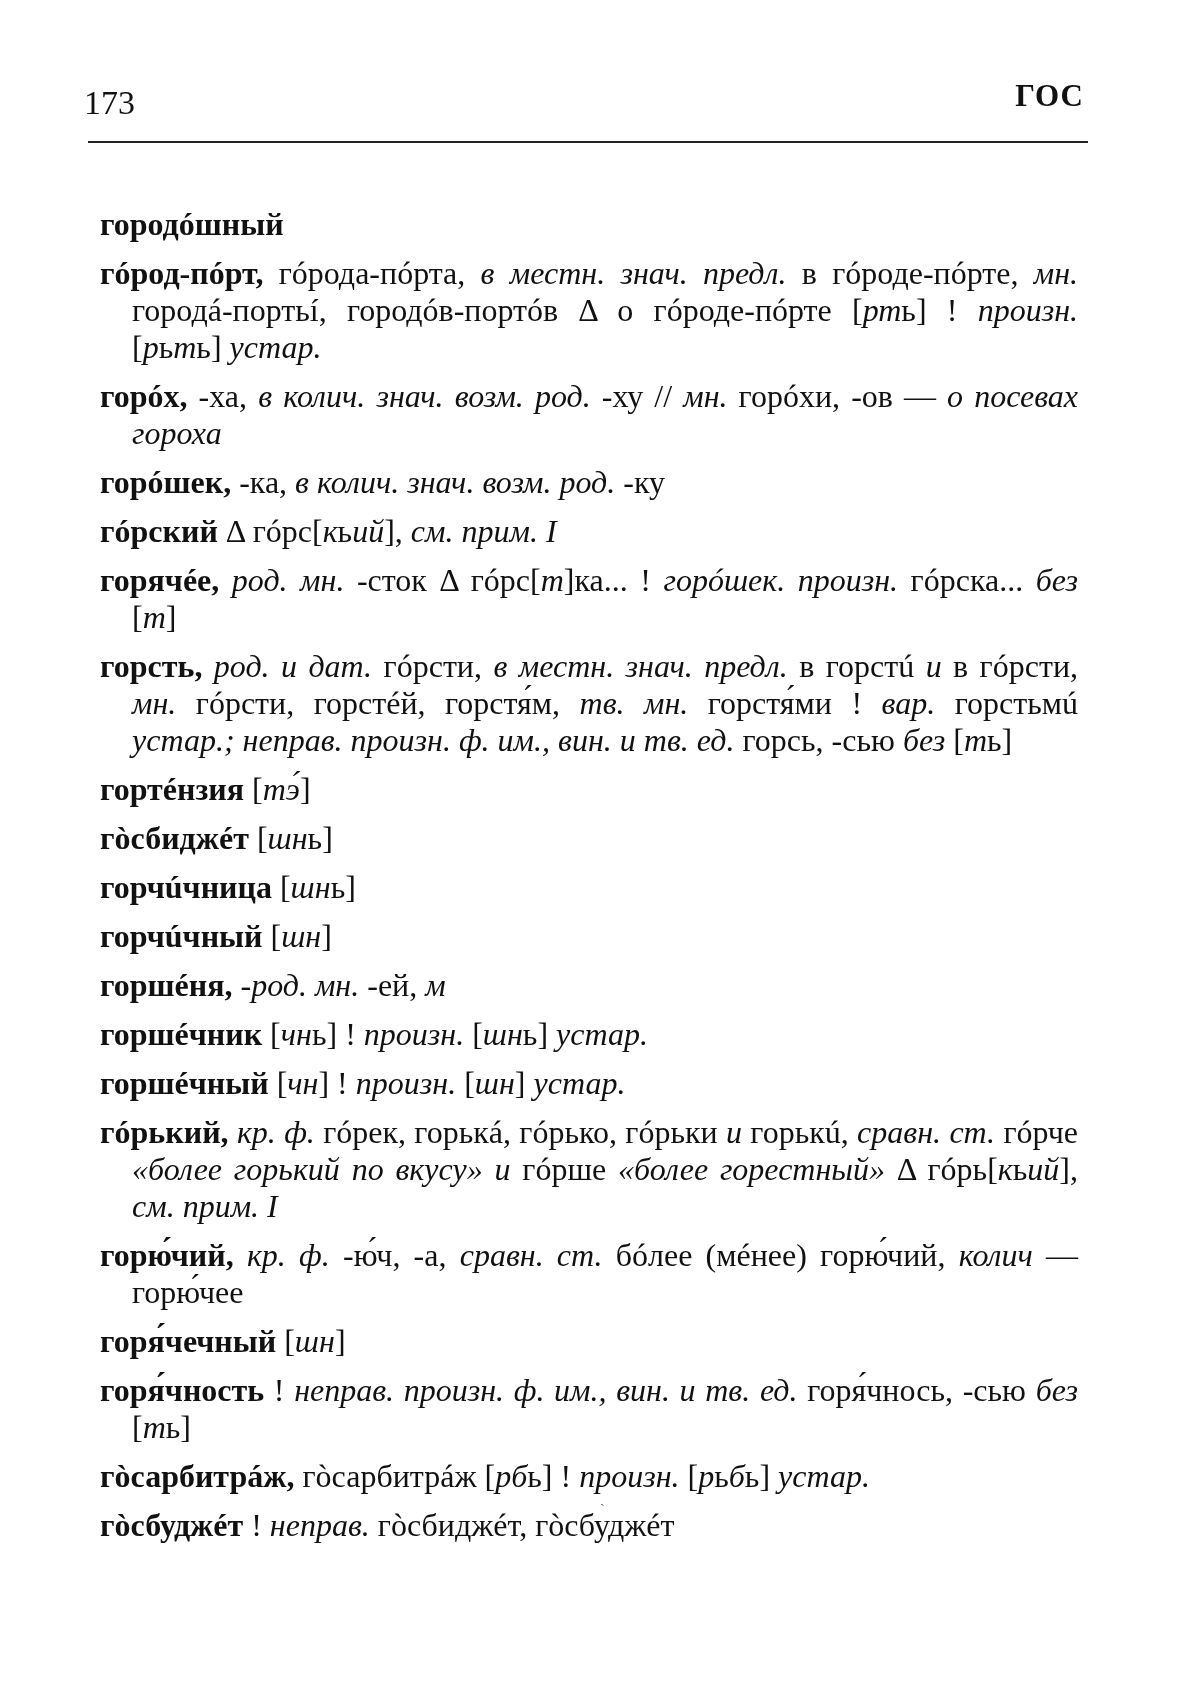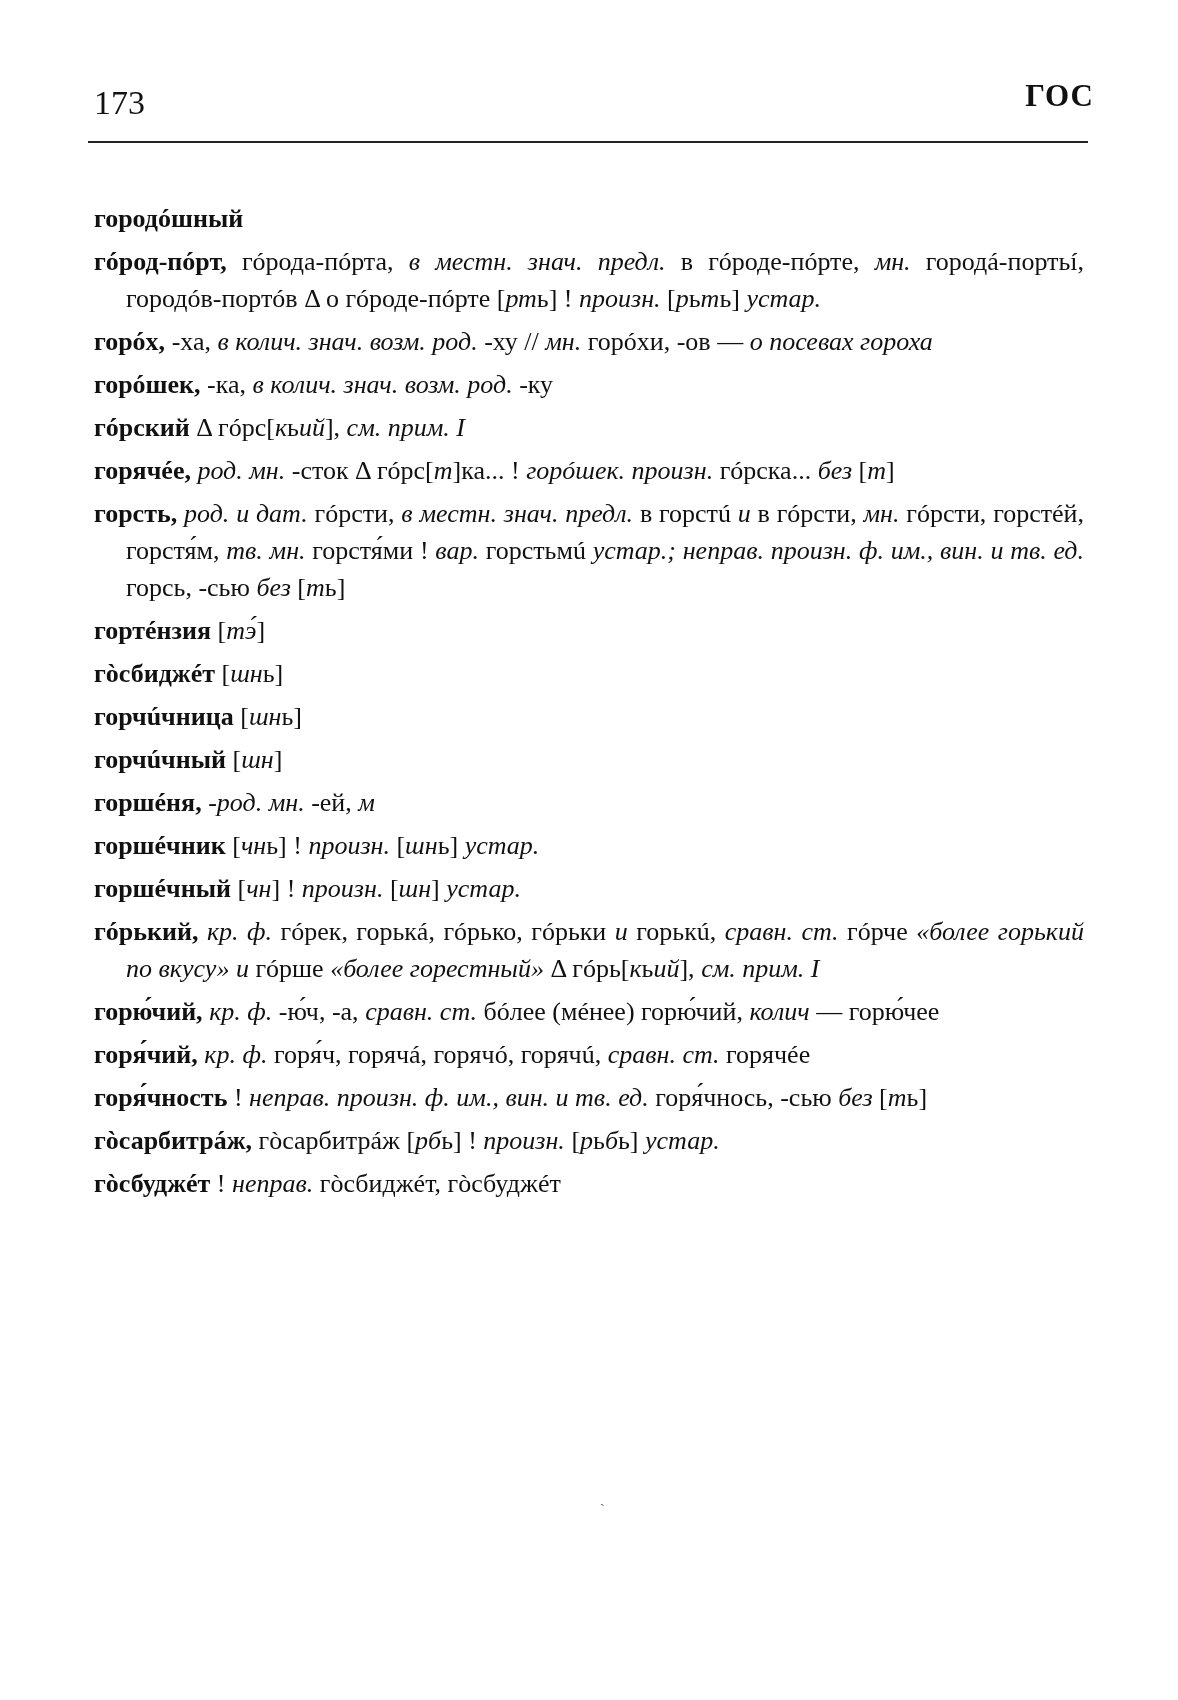--- a/index.html
+++ b/index.html
@@ -1,25 +1,25 @@
 <!DOCTYPE html>
 <html><head>
 <meta charset="utf-8">
 <style>
   html, body { margin: 0; padding: 0; background: #ffffff; }
   body { width: 1178px; height: 1700px; position: relative; overflow: hidden;
          font-family: "Liberation Serif", "DejaVu Serif", serif; color: #111; }
   .page { position: absolute; left: 0; top: 0; width: 1178px; height: 1700px; }
-  .header { position: absolute; left: 94px; top: 78px; width: 1000px; height: 60px; text-align: center; }
+  .header { position: absolute; left: 84px; top: 78px; width: 1000px; height: 60px; text-align: center; }
   .page-number { position: absolute; left: 0; top: 6px; font-size: 34px; letter-spacing: 0px; }
   .running-head { position: absolute; right: 0; top: 0; font-size: 31px; font-weight: bold; letter-spacing: 1px; }
   .rule { position: absolute; left: 88px; top: 141px; width: 1000px; height: 2px; background: #222; }
   .entries { position: absolute; left: 88px; top: 194px; width: 1002px; }
-  .entry { font-size: 26px; line-height: 37px; padding-left: 32px; text-indent: -32px;
-           text-align: justify; margin: 6px; }
+  .entry { font-size: 32px; line-height: 37px; padding-left: 32px; text-indent: -32px;
+           text-align: justify; margin: 12px; }
   .b { font-weight: bold; }
   .i { font-style: italic; }
   .r { font-weight: normal; font-style: normal; }
   .stray { position: absolute; left: 600px; top: 1502px; font-size: 14px; color: #555; }
 </style>
 </head>
 <body>
 
 <div class="page">
   <div class="header">
@@ -38,20 +38,20 @@
       <p class="entry"><span class="b">горсть,</span><span class="r"> </span><span class="i">род. и дат.</span><span class="r"> гóрсти, </span><span class="i">в местн. знач. предл.</span><span class="r"> в горстú </span><span class="i">и</span><span class="r"> в гóрсти, </span><span class="i">мн.</span><span class="r"> гóрсти, горстéй, горстя́м, </span><span class="i">тв. мн.</span><span class="r"> горстя́ми ! </span><span class="i">вар.</span><span class="r"> горстьмú </span><span class="i">устар.; неправ. произн. ф. им., вин. и тв. ед.</span><span class="r"> горсь, -сью </span><span class="i">без</span><span class="r"> [</span><span class="i">т</span><span class="r">ь]</span></p>
       <p class="entry"><span class="b">гортéнзия</span><span class="r"> [</span><span class="i">тэ́</span><span class="r">]</span></p>
       <p class="entry"><span class="b">гòсбиджéт</span><span class="r"> [</span><span class="i">шн</span><span class="r">ь]</span></p>
       <p class="entry"><span class="b">горчúчница</span><span class="r"> [</span><span class="i">шн</span><span class="r">ь]</span></p>
       <p class="entry"><span class="b">горчúчный</span><span class="r"> [</span><span class="i">шн</span><span class="r">]</span></p>
       <p class="entry"><span class="b">горшéня,</span><span class="r"> -</span><span class="i">род. мн.</span><span class="r"> -ей, </span><span class="i">м</span></p>
       <p class="entry"><span class="b">горшéчник</span><span class="r"> [</span><span class="i">чн</span><span class="r">ь] ! </span><span class="i">произн.</span><span class="r"> [</span><span class="i">шн</span><span class="r">ь] </span><span class="i">устар.</span></p>
       <p class="entry"><span class="b">горшéчный</span><span class="r"> [</span><span class="i">чн</span><span class="r">] ! </span><span class="i">произн.</span><span class="r"> [</span><span class="i">шн</span><span class="r">] </span><span class="i">устар.</span></p>
       <p class="entry"><span class="b">гóрький,</span><span class="r"> </span><span class="i">кр. ф.</span><span class="r"> гóрек, горькá, гóрько, гóрьки </span><span class="i">и</span><span class="r"> горькú, </span><span class="i">сравн. ст.</span><span class="r"> гóрче </span><span class="i">«более горький по вкусу»</span><span class="r"> </span><span class="i">и</span><span class="r"> гóрше </span><span class="i">«более горестный»</span><span class="r"> Δ гóрь[</span><span class="i">к</span><span class="r">ь</span><span class="i">ий</span><span class="r">], </span><span class="i">см. прим. I</span></p>
       <p class="entry"><span class="b">горю́чий,</span><span class="r"> </span><span class="i">кр. ф.</span><span class="r"> -ю́ч, -а, </span><span class="i">сравн. ст.</span><span class="r"> бóлее (мéнее) горю́чий, </span><span class="i">колич</span><span class="r"> — горю́чее</span></p>
-      <p class="entry"><span class="b">горя́чий,</span><span class="r"> </span><span class="i">кр. ф.</span><span class="r"> горя́ч, горячá, горячó, горячú, </span><span class="i">сравн. ст.</span><span class="r"> горячéе</span></p>
+      <p class="entry"><span class="b">горя́чечный</span><span class="r"> [</span><span class="i">шн</span><span class="r">]</span></p>
       <p class="entry"><span class="b">горя́чность</span><span class="r"> ! </span><span class="i">неправ. произн. ф. им., вин. и тв. ед.</span><span class="r"> горя́чнось, -сью </span><span class="i">без</span><span class="r"> [</span><span class="i">т</span><span class="r">ь]</span></p>
       <p class="entry"><span class="b">гòсарбитрáж,</span><span class="r"> гòсарбитрáж [</span><span class="i">рб</span><span class="r">ь] ! </span><span class="i">произн.</span><span class="r"> [</span><span class="i">р</span><span class="r">ь</span><span class="i">б</span><span class="r">ь] </span><span class="i">устар.</span></p>
       <p class="entry"><span class="b">гòсбуджéт</span><span class="r"> ! </span><span class="i">неправ.</span><span class="r"> гòсбиджéт, гòсбуджéт</span></p>
     </div>
 
   <span class="stray">ˋ</span>
 </div>
 
 </body></html>

